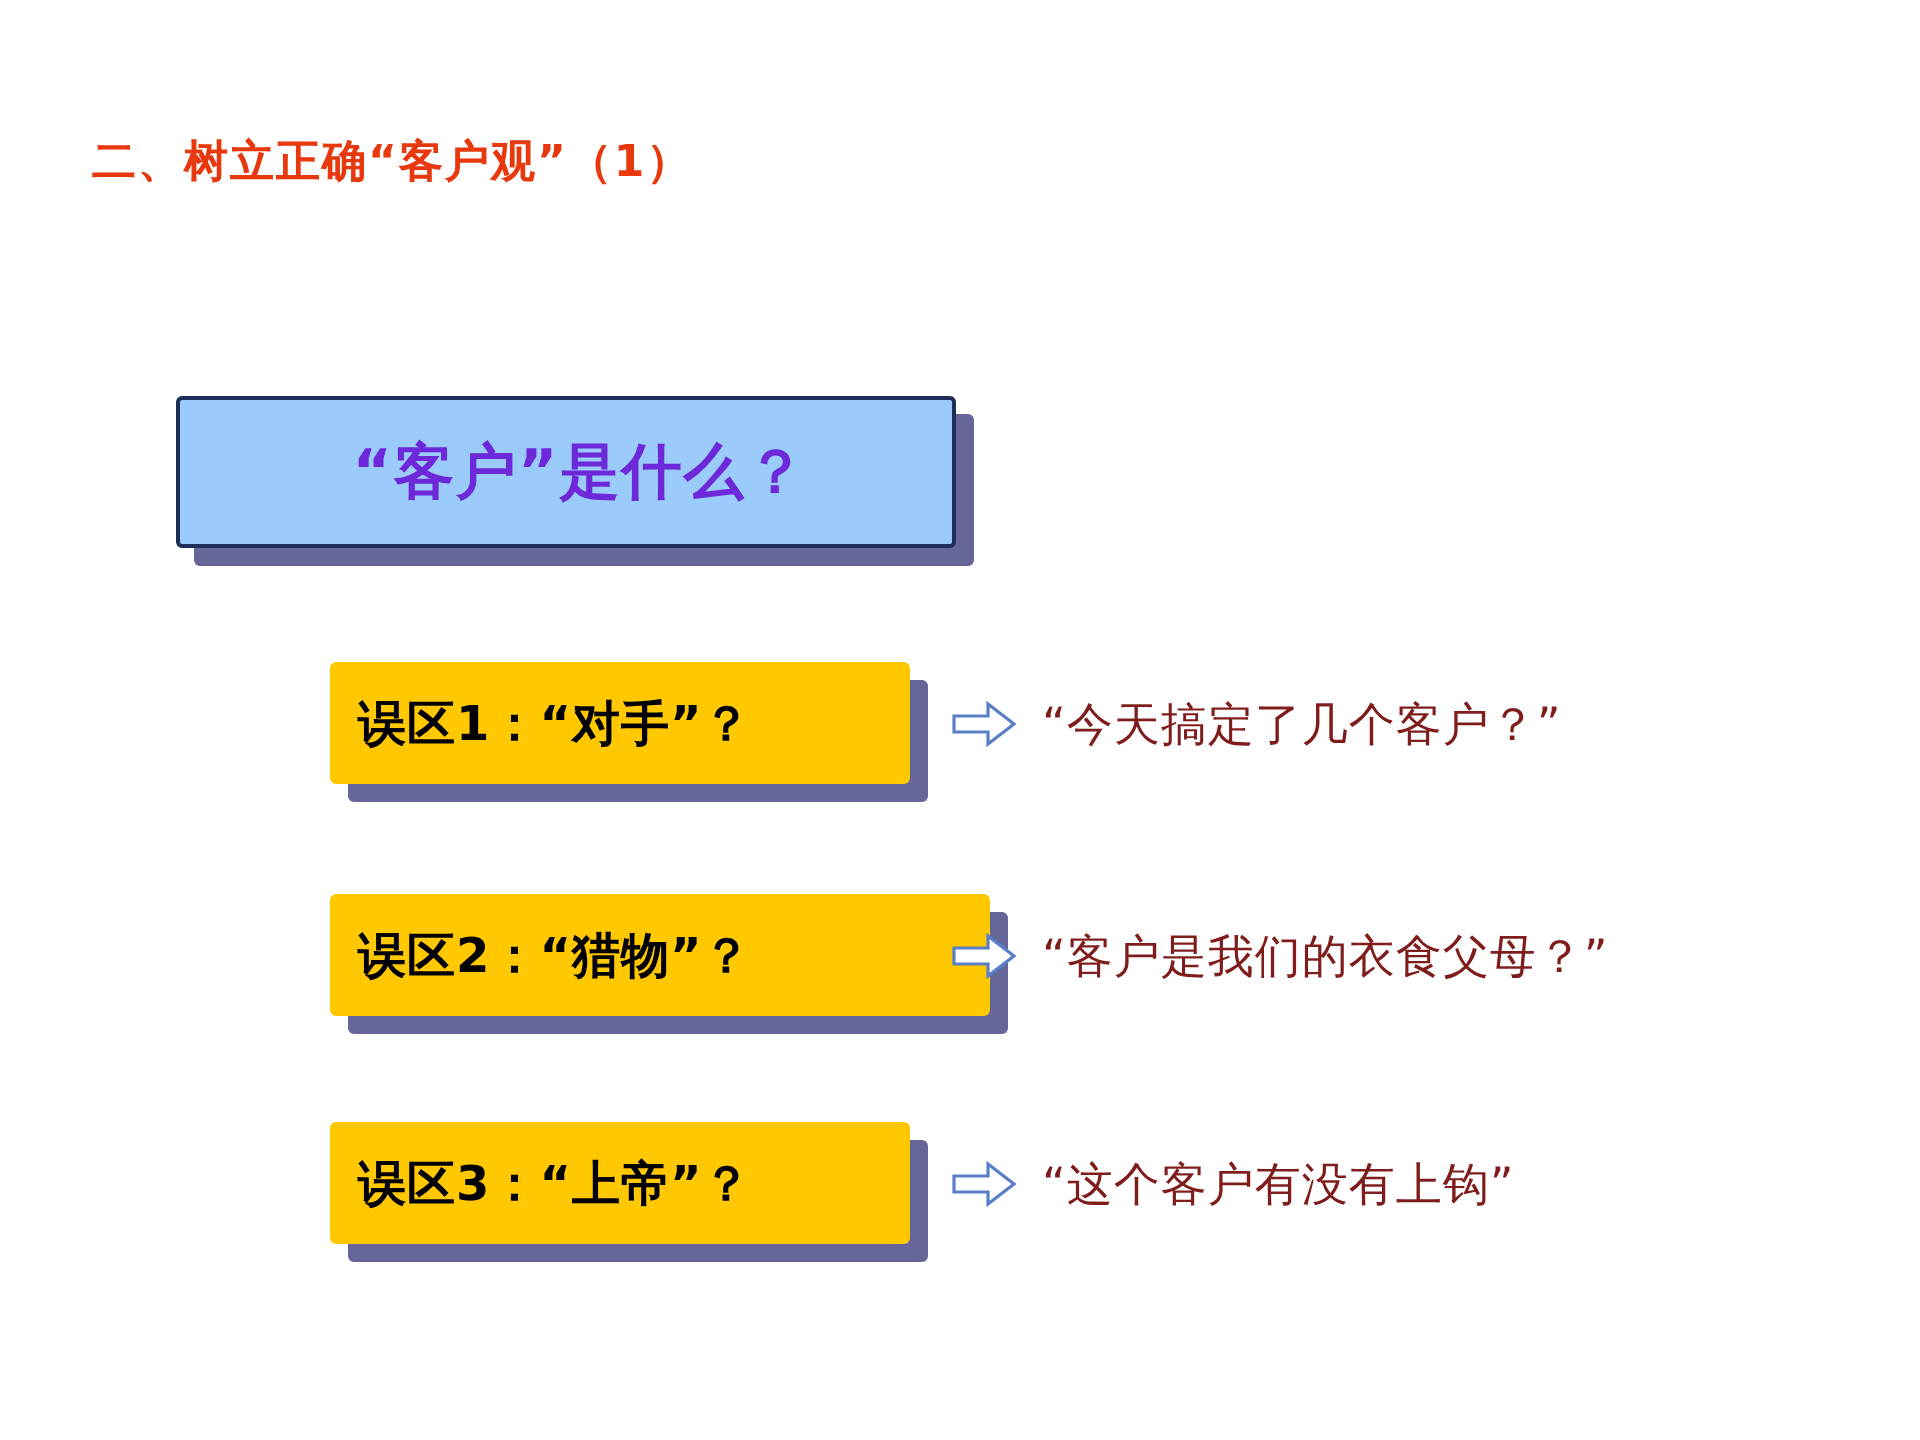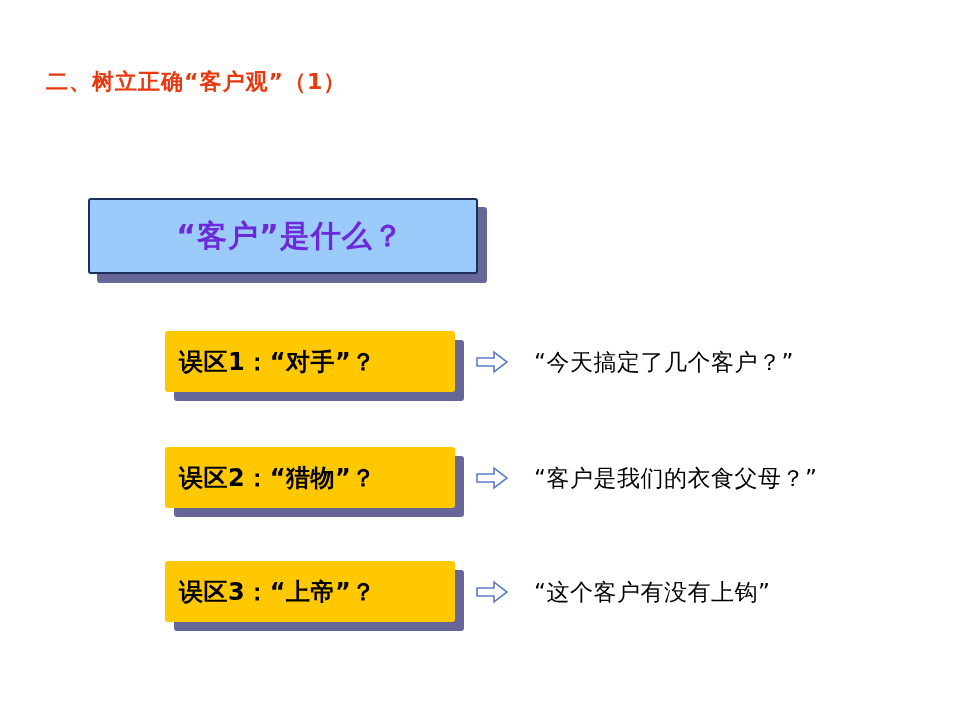--- a/index.html
+++ b/index.html
@@ -93,21 +93,21 @@
     padding-left: 14px;
   }
   .yellow-box-wrap .box-label {
     font-size: 24px;
     font-weight: bold;
     color: #000000;
     white-space: nowrap;
     letter-spacing: 0.5px;
   }
   .row-1 { top: 331px; }
-  .row-2 { top: 447px; }
+  .row-2 { top: 447px; padding-left: 40px; }
   .row-3 { top: 561px; }
 
   
   .caption-row {
     position: absolute;
     left: 476px;
     height: 40px;
     display: flex;
     align-items: center;
   }
@@ -115,23 +115,23 @@
   .cap-2 { top: 458px; }
   .cap-3 { top: 572px; }
 
   .arrow-icon {
     width: 32px;
     height: 24px;
     flex: 0 0 auto;
     display: block;
   }
   .caption-text {
-    margin-left: 26px;
+    margin-left: 13px;
     font-size: 23px;
-    color: #000000;
+    color: #7f1d1d;
     white-space: nowrap;
     letter-spacing: 0.5px;
   }
 </style>
 </head>
 <body>
 
 <div id="slide">
 
   <div class="slide-title">二、树立正确“客户观”（1）</div>

